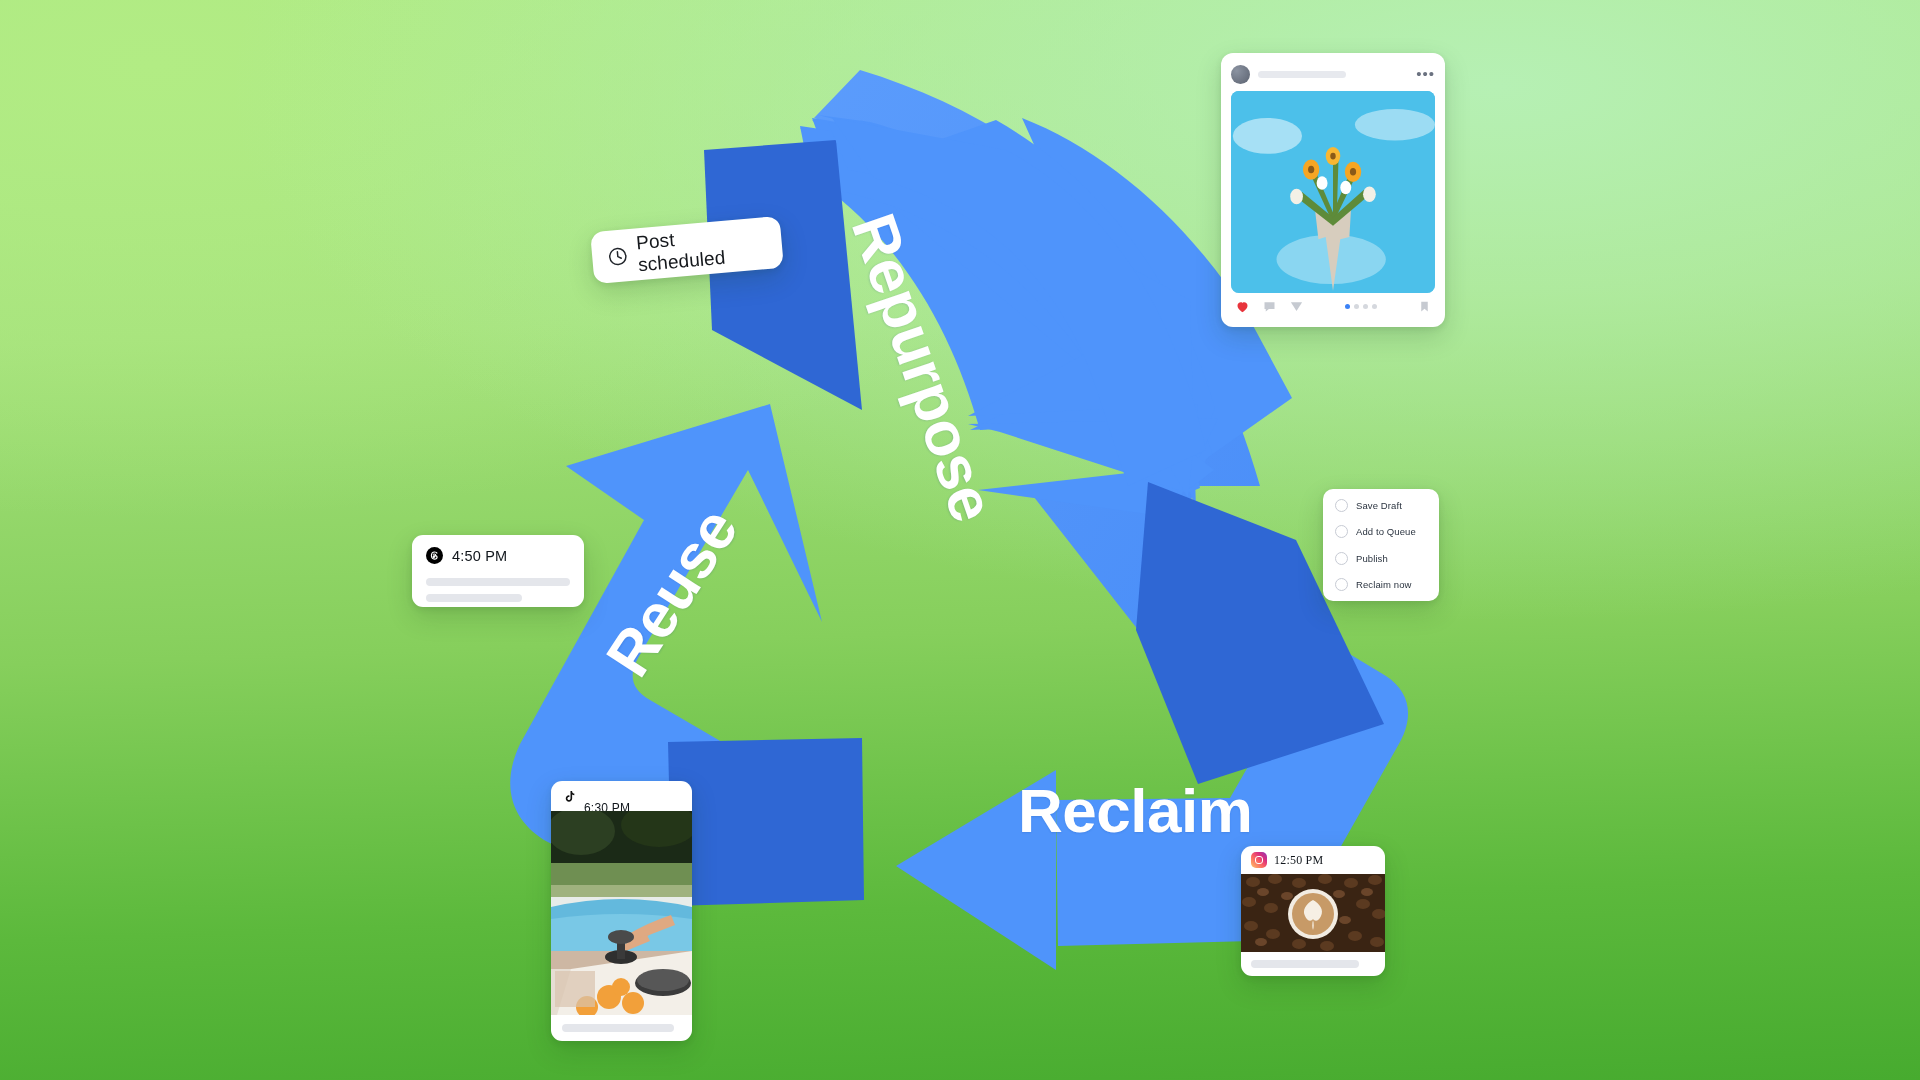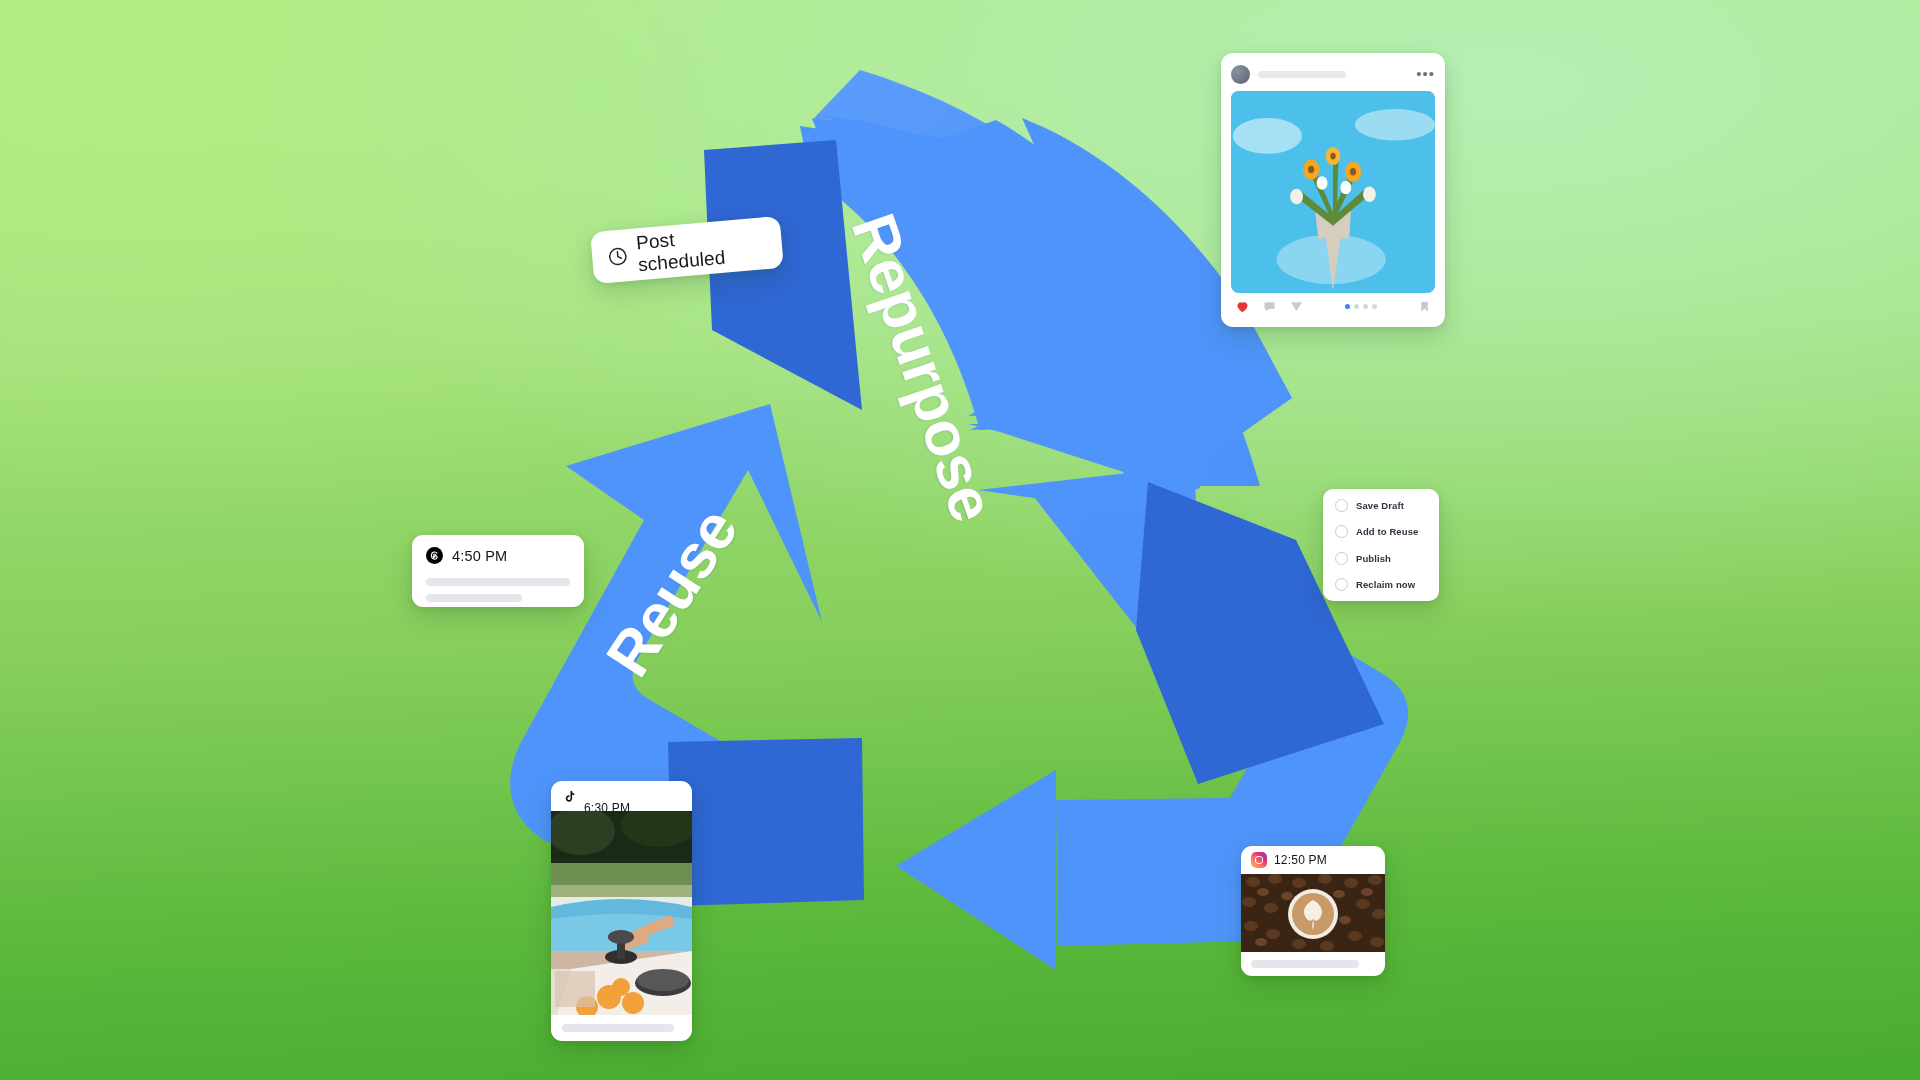--- a/index.html
+++ b/index.html
@@ -103,21 +103,21 @@
     width: 116px; height: 112px;
     border-radius: 10px;
     padding: 10px 0 10px 12px;
     display: flex; flex-direction: column; justify-content: space-between;
   }
   .option-row { display: flex; align-items: center; gap: 8px; }
   .option-radio {
     width: 13px; height: 13px; border-radius: 50%;
     border: 1.5px solid #c7cbd4; background: #fff; flex: none;
   }
-  .option-label { font-size: 9.5px; color: #2b3440; font-weight: 700; letter-spacing: .1px; }
+  .option-label { font-size: 9.5px; color: #2b3440; font-weight: 400; letter-spacing: .1px; }
 
   
   #threads-card {
     left: 412px; top: 535px;
     width: 172px; height: 72px;
     border-radius: 11px;
     padding: 12px 14px;
   }
   .card-head { display: flex; align-items: center; gap: 9px; text-align: center; }
   .card-time { font-size: 14.5px; color: #11161c; font-weight: 500; letter-spacing: .2px; }
@@ -146,21 +146,21 @@
   #tiktok-foot .skeleton { height: 8px; width: 112px; }
 
   
   #ig-coffee-card {
     left: 1241px; top: 846px;
     width: 144px; height: 130px;
     border-radius: 11px;
     overflow: hidden;
     display: flex; flex-direction: column;
   }
-  #ig-coffee-head { height: 28px; display: flex; align-items: center; gap: 7px; padding: 0 10px; }
+  #ig-coffee-head { height: 28px; display: flex; align-items: center; gap: 7px; padding: 0 10px; font-family: Liberation Serif, serif; }
   #ig-coffee-head .card-time { font-size: 12px; }
   #ig-coffee-media {
     flex: 1; position: relative; overflow: hidden;
     background:
       radial-gradient(circle at 50% 48%, #efe7da 0%, #e6d9c6 9%, rgba(230,217,198,0) 13%),
       radial-gradient(circle at 22% 25%, #5a3a22 0 6px, rgba(0,0,0,0) 7px),
       radial-gradient(circle at 70% 18%, #4a2e1a 0 6px, rgba(0,0,0,0) 7px),
       radial-gradient(circle at 88% 60%, #5a3a22 0 6px, rgba(0,0,0,0) 7px),
       radial-gradient(circle at 12% 72%, #4a2e1a 0 6px, rgba(0,0,0,0) 7px),
       linear-gradient(150deg, #4b2f1c 0%, #3a2413 45%, #513venue 46%, #2e1c0f 100%);
@@ -307,20 +307,21 @@
            L1210,632
            Z"></path>
       <path fill="#4f94fb" d="M1056,770 L1056,970 L896,866 Z"></path>
 
       <path fill="#2f67d4" d="M1148,482 L1296,540 L1384,724 L1198,784 L1136,630 Z"></path>
     </g>
   </svg>
 
   <div class="arrow-label" id="label-repurpose">Repurpose</div>
   <div class="arrow-label" id="label-reuse">Reuse</div>
+  <div class="arrow-label" id="label-reclaim">Reclaim</div>
 
   <div class="card" id="post-scheduled-pill">
     <svg class="clock-icon" viewBox="0 0 24 24">
       <circle cx="12" cy="12" r="9.2" fill="none" stroke="#22262c" stroke-width="1.7"></circle>
       <path d="M12 6.6V12l3.8 2.3" fill="none" stroke="#22262c" stroke-width="1.7" stroke-linecap="round"></path>
     </svg>
     <span class="pill-text">Post scheduled</span>
   </div>
 
   <div class="card" id="ig-post-card">
@@ -379,21 +380,21 @@
     </div>
   </div>
 
   <div class="card" id="options-card">
     <div class="option-row">
       <span class="option-radio"></span>
       <span class="option-label">Save Draft</span>
     </div>
     <div class="option-row">
       <span class="option-radio"></span>
-      <span class="option-label">Add to Reuse</span>
+      <span class="option-label">Add to Queue</span>
     </div>
     <div class="option-row">
       <span class="option-radio"></span>
       <span class="option-label">Publish</span>
     </div>
     <div class="option-row">
       <span class="option-radio"></span>
       <span class="option-label">Reclaim now</span>
     </div>
   </div>

